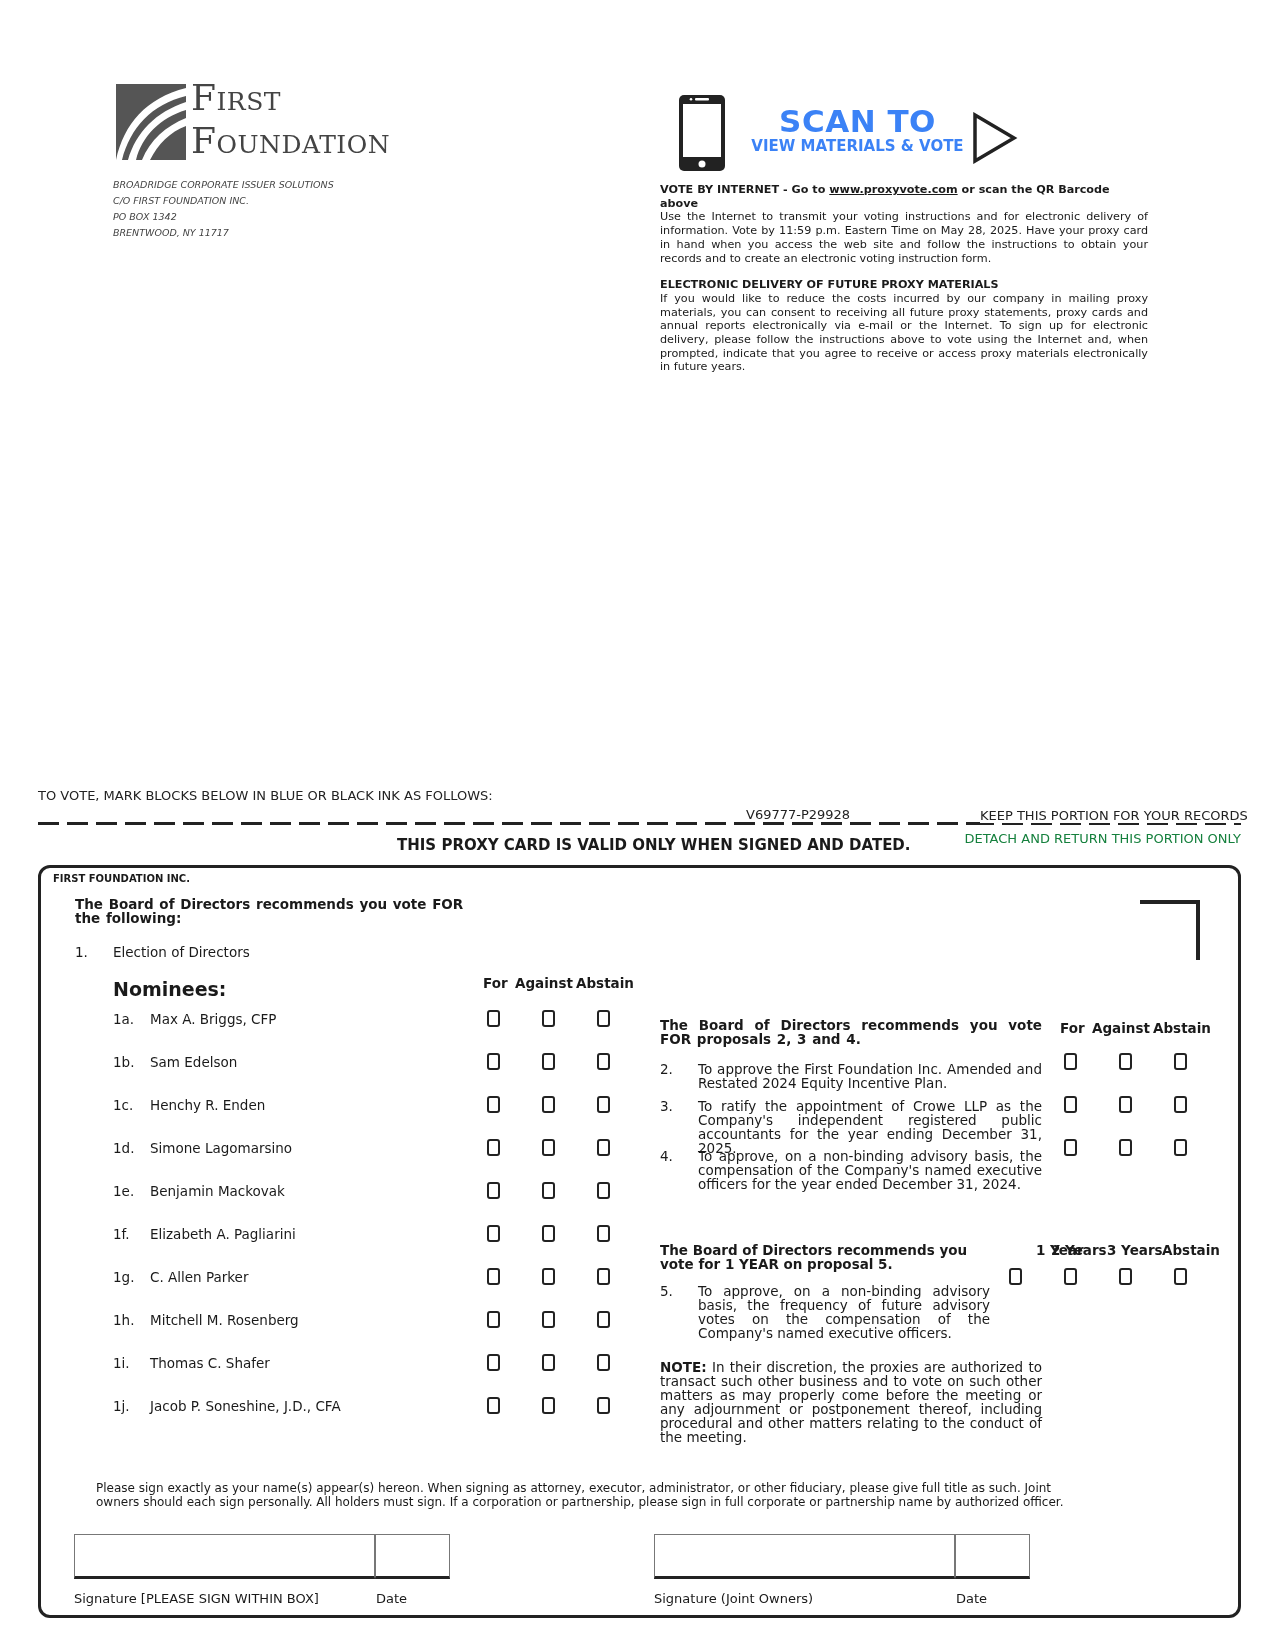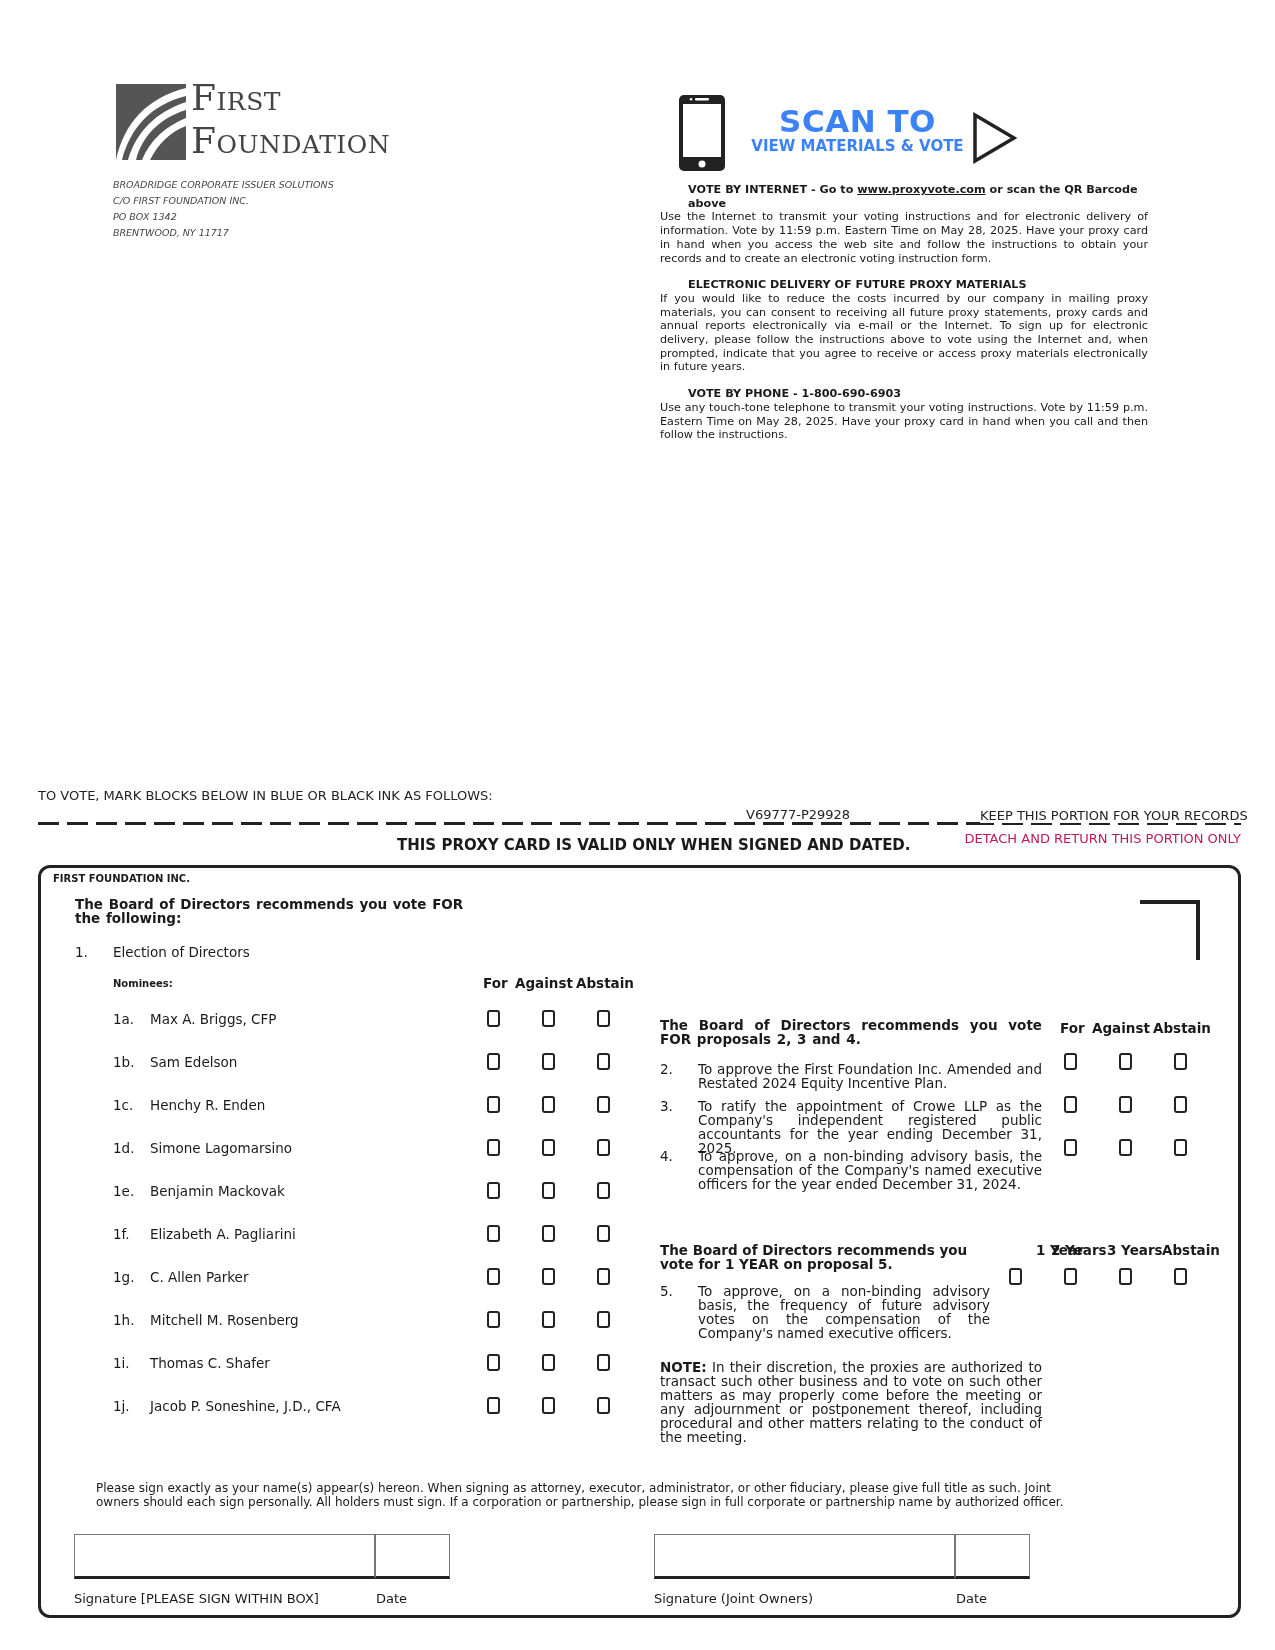--- a/index.html
+++ b/index.html
@@ -17,44 +17,44 @@
   
   .phone { left: 678px; top: 94px; width: 48px; height: 78px; }
   .scan-title { left: 745px; top: 105px; width: 225px; text-align: center; font-weight: bold; color: #3b82f6; }
   .scan-title .t1 { font-size: 31px; line-height: 32px; letter-spacing: 0.5px; }
   .scan-title .t2 { font-size: 15px; line-height: 18px; }
   .play-arrow { left: 972px; top: 112px; width: 46px; height: 52px; }
 
   
   .instr { left: 660px; top: 183px; width: 488px; font-size: 11.2px; line-height: 13.7px; color: #1a1a1a; }
   .instr .sec { margin-bottom: 13px; }
-  .instr .h { font-weight: bold; margin-left: 28px; }
+  .instr .h { font-weight: bold; }
   .instr .body { text-align: justify; }
   .instr u { text-decoration: underline; }
 
   
   .mark-instr { left: 38px; top: 788px; font-size: 13px; color: #222; }
   .dash-line { left: 38px; top: 822px; width: 935px; height: 3px;
     background: repeating-linear-gradient(to right, #222 0, #222 21px, transparent 21px, transparent 29px); }
   .dash-line2 { left: 973px; top: 822px; width: 268px; height: 3px;
     background: repeating-linear-gradient(to right, #222 0, #222 21px, transparent 21px, transparent 29px); }
   .control-num { left: 742px; top: 807px; font-size: 13px; color: #222; background: #fff; padding: 0 4px; }
   .keep { left: 980px; top: 808px; font-size: 13px; color: #222; background: #fff; }
-  .detach { right: 34px; top: 831px; font-size: 13px; color: #be185d; }
+  .detach { right: 34px; top: 831px; font-size: 13px; color: #15803d; }
   .valid { left: 397px; top: 836px; font-size: 15px; font-weight: bold; color: #1a1a1a; }
 
   
   .card { left: 38px; top: 865px; width: 1203px; height: 753px; border: 3px solid #222; border-radius: 12px; }
   .corner { left: 1140px; top: 900px; width: 60px; height: 60px; border-top: 4px solid #222; border-right: 4px solid #222; }
 
   .co-name { left: 53px; top: 873px; font-size: 10px; font-weight: bold; }
   .board1 { left: 75px; top: 897px; width: 390px; font-size: 13.5px; font-weight: bold; line-height: 14px; word-spacing: 1px; }
   .item1 { left: 75px; top: 944px; font-size: 13.5px; }
   .item1 .num { display: inline-block; width: 38px; }
-  .nominees-h { left: 113px; top: 978px; font-size: 10px; font-weight: bold; }
+  .nominees-h { left: 113px; top: 978px; font-size: 19px; font-weight: bold; }
   .col-h { top: 975px; font-size: 13.5px; font-weight: bold; }
 
   .nom-row { left: 113px; height: 20px; font-size: 13.5px; display: flex; align-items: center; }
   .nom-row .lbl { width: 37px; }
   .cb { position: absolute; width: 13px; height: 17px; border: 2px solid #222; border-radius: 3px; background: #fff; cursor: pointer; }
 
   .board2 { left: 660px; top: 1018px; width: 382px; font-size: 13.5px; font-weight: bold; line-height: 14px; text-align: justify; text-align-last: left; word-spacing: 1px; }
   .prop { left: 660px; width: 382px; font-size: 13.5px; line-height: 14px; display: flex; }
   .prop .pn { width: 38px; flex: none; }
   .prop .pt { flex: 1; text-align: justify; }
@@ -106,24 +106,20 @@
 </svg>
 
 <div class="abs instr">
   <div class="sec">
     <div class="h"><span>VOTE BY INTERNET - Go to </span><u>www.proxyvote.com</u><span> or scan the QR Barcode above</span></div>
     <div class="body">Use the Internet to transmit your voting instructions and for electronic delivery of information. Vote by 11:59 p.m. Eastern Time on May 28, 2025. Have your proxy card in hand when you access the web site and follow the instructions to obtain your records and to create an electronic voting instruction form.</div>
   </div>
   <div class="sec">
     <div class="h">ELECTRONIC DELIVERY OF FUTURE PROXY MATERIALS</div>
     <div class="body">If you would like to reduce the costs incurred by our company in mailing proxy materials, you can consent to receiving all future proxy statements, proxy cards and annual reports electronically via e-mail or the Internet. To sign up for electronic delivery, please follow the instructions above to vote using the Internet and, when prompted, indicate that you agree to receive or access proxy materials electronically in future years.</div>
-  </div>
-  <div class="sec">
-    <div class="h">VOTE BY PHONE - 1-800-690-6903</div>
-    <div class="body">Use any touch-tone telephone to transmit your voting instructions. Vote by 11:59 p.m. Eastern Time on May 28, 2025. Have your proxy card in hand when you call and then follow the instructions.</div>
   </div>
 </div>
 
 <div class="abs mark-instr">TO VOTE, MARK BLOCKS BELOW IN BLUE OR BLACK INK AS FOLLOWS:</div>
 <div class="abs dash-line"></div>
 <div class="abs dash-line2"></div>
 <div class="abs control-num">V69777-P29928</div>
 <div class="abs keep">KEEP THIS PORTION FOR YOUR RECORDS</div>
 <div class="abs detach">DETACH AND RETURN THIS PORTION ONLY</div>
 <div class="abs valid">THIS PROXY CARD IS VALID ONLY WHEN SIGNED AND DATED.</div>

